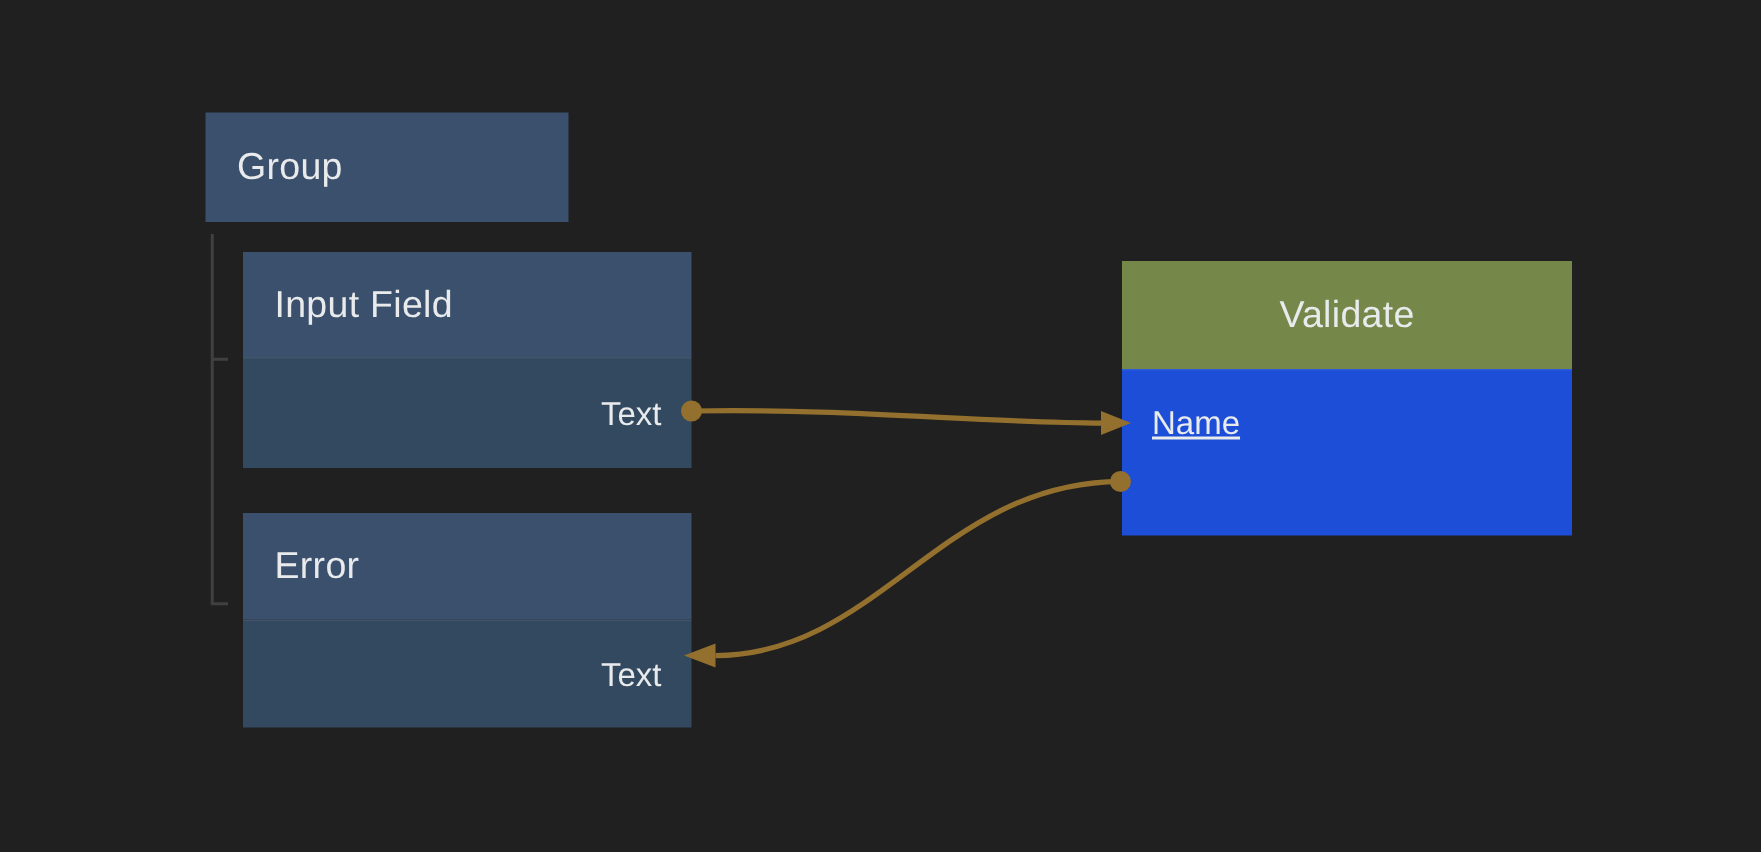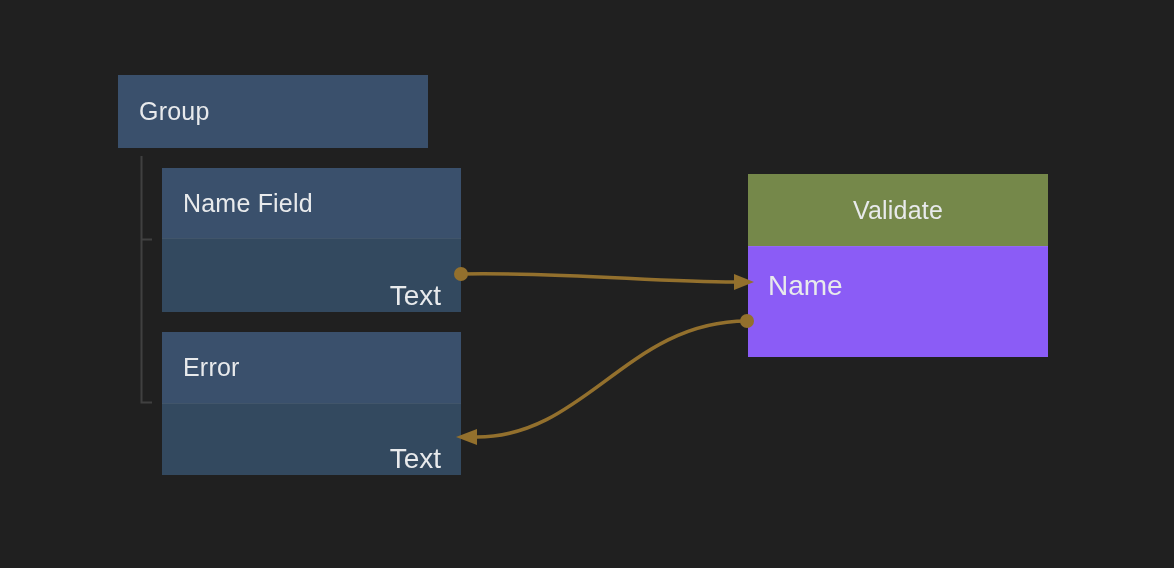--- a/index.html
+++ b/index.html
@@ -18,25 +18,25 @@
     padding: 0 21px;
     font-size: 25px;
     font-weight: 400;
     letter-spacing: 0.2px;
     box-sizing: border-box;
   }
   .body { box-sizing: border-box; }
   .blue .hdr  { background: #3a506c; }
   .blue .body { background: #33495f; border-top: 1px solid rgba(255,255,255,0.07); }
   .green .hdr  { background: #75884a; }
-  .green .body { background: #8b5cf6; border-top: 1px solid rgba(255,255,255,0.07); }
+  .green .body { background: #1d4ed8; border-top: 1px solid rgba(255,255,255,0.07); text-decoration: underline; }
   .port-row {
     display: flex;
-    align-items: flex-end;
-    font-size: 28px;
+    align-items: center;
+    font-size: 22px;
     padding: 0 20px;
     box-sizing: border-box;
   }
   .port-row.out-right { justify-content: flex-end; }
   .single-port { height: 100%; }
   .rows { padding-top: 15px; }
   .rows .port-row { height: 40px; }
   svg.overlay {
     position: absolute;
     left: 0; top: 0;
@@ -47,36 +47,36 @@
 </head>
 <body>
 
 <div id="canvas">
 
   <svg class="overlay">
     <path d="M141.5,156 L141.5,402.5 L152,402.5" fill="none" stroke="#404040" stroke-width="2"></path>
     <path d="M141.5,239.5 L152,239.5" fill="none" stroke="#404040" stroke-width="2"></path>
   </svg>
 
-  <div class="node blue" style="left:118px; top:75px; width:310px; height:73px;text-align:right;">
+  <div class="node blue" style="left:137px; top:75px; width:242px; height:73px;text-align:right;">
     <div class="hdr" style="height:73px;">
       <span>Group</span>
     </div>
   </div>
 
   <div class="node blue" style="left:162px; top:168px; width:299px; height:144px;">
     <div class="hdr" style="height:70px;">
-      <span>Name Field</span>
+      <span>Input Field</span>
     </div>
     <div class="body single-port port-row out-right" style="height:74px;">
       <span>Text</span>
     </div>
   </div>
 
-  <div class="node blue" style="left:162px; top:332px; width:299px; height:180px;">
+  <div class="node blue" style="left:162px; top:342px; width:299px; height:180px;">
     <div class="hdr" style="height:71px;">
       <span>Error</span>
     </div>
     <div class="body single-port port-row out-right" style="height:72px;">
       <span>Text</span>
     </div>
   </div>
 
   <div class="node green" style="left:748px; top:174px; width:300px; height:183px;">
     <div class="hdr" style="height:72px;justify-content:center;">

